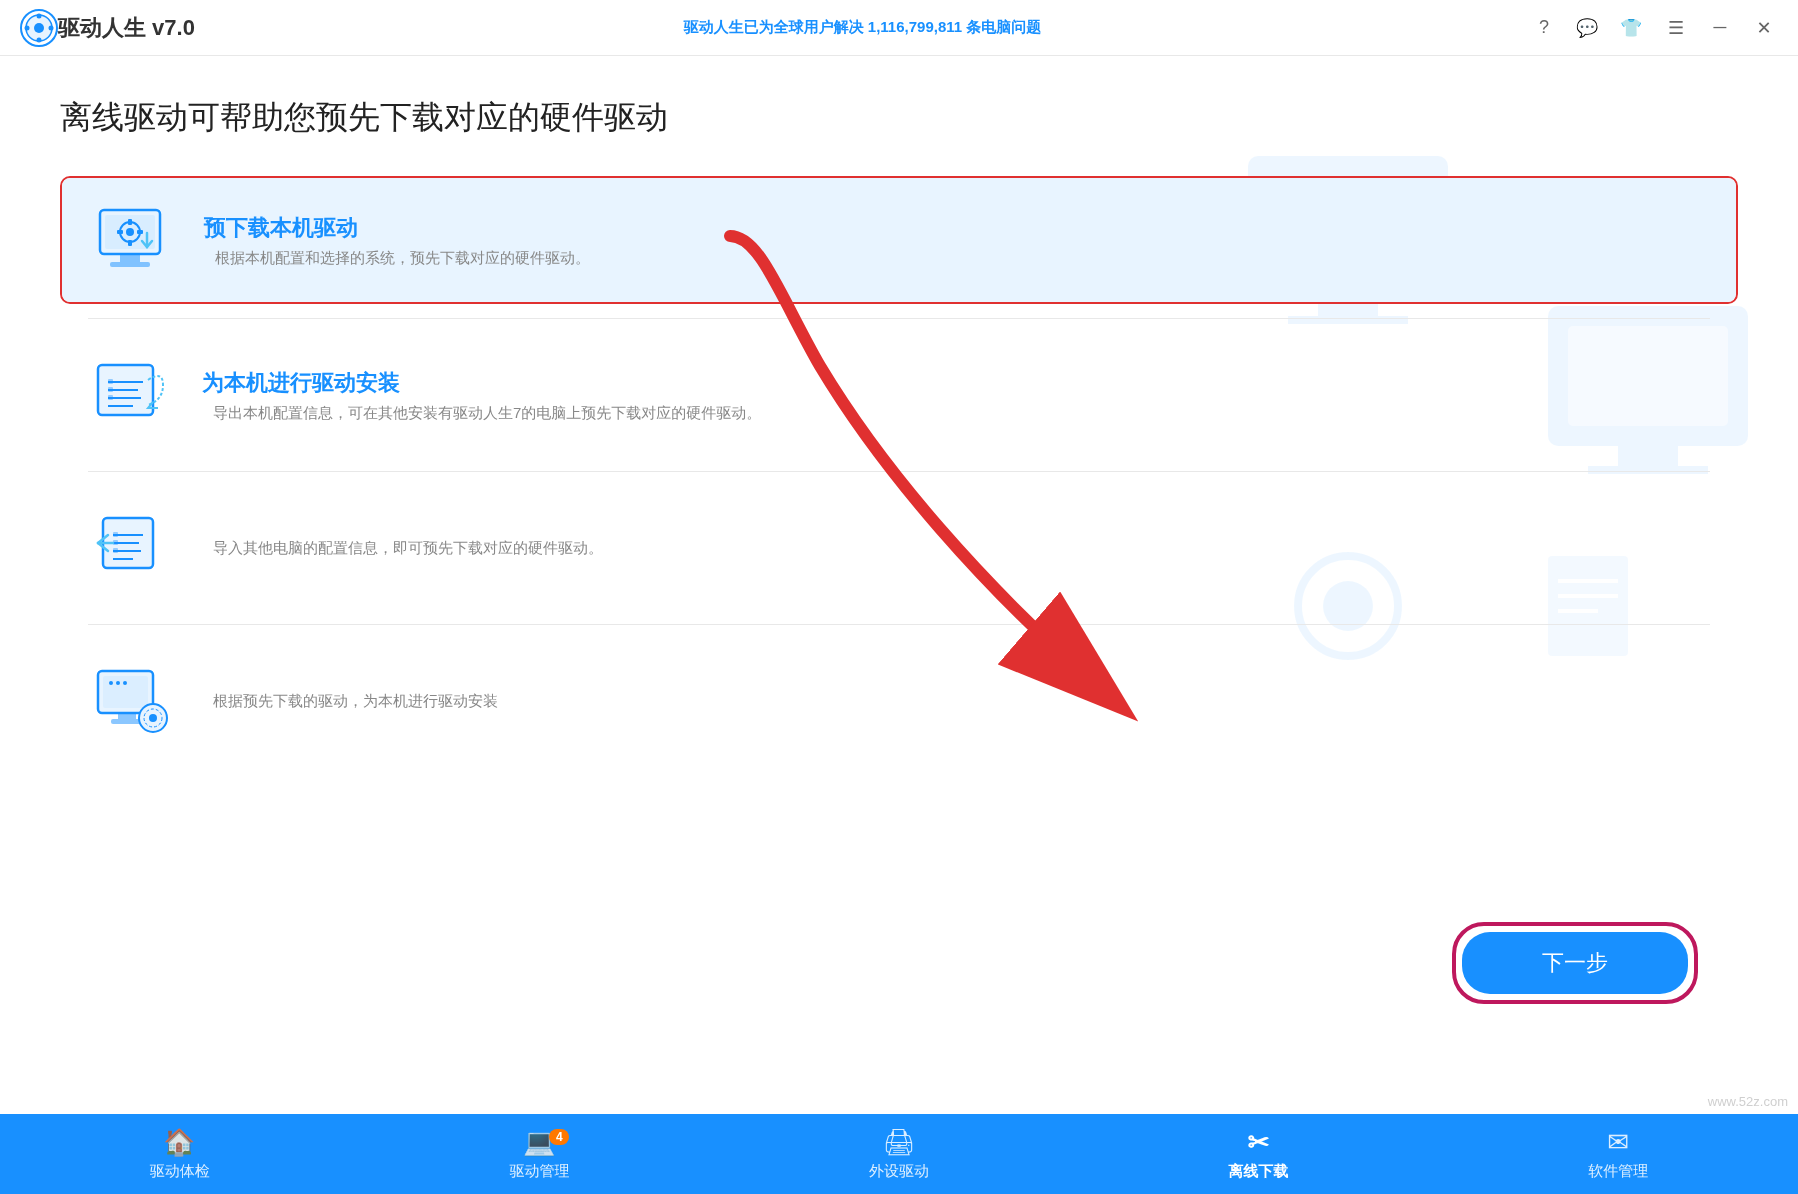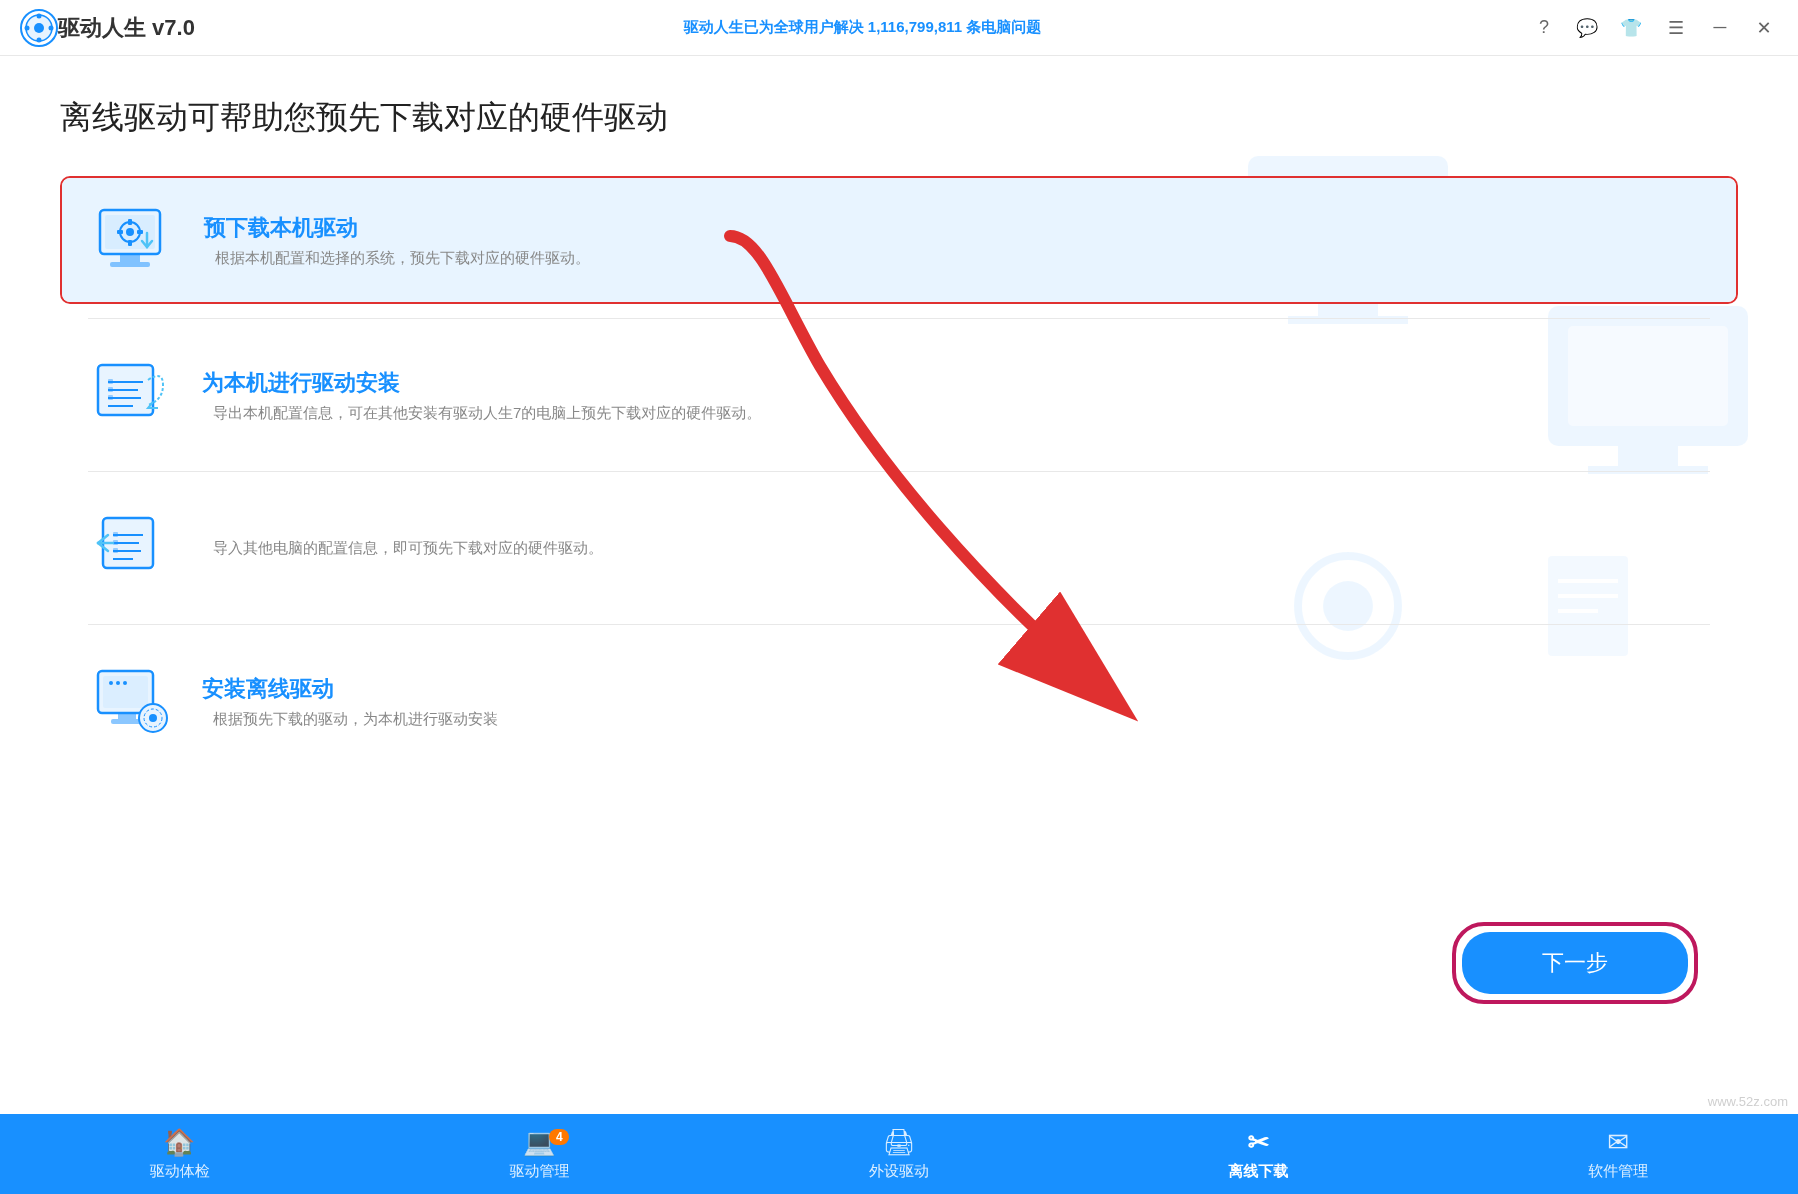--- a/index.html
+++ b/index.html
@@ -370,21 +370,20 @@
           <circle cx="18" cy="17" r="2" fill="#1890ff"></circle>
           <circle cx="25" cy="17" r="2" fill="#1890ff"></circle>
           <circle cx="32" cy="17" r="2" fill="#1890ff"></circle>
 
           <circle cx="60" cy="52" r="14" stroke="#1890ff" stroke-width="2" fill="#e8f4ff"></circle>
           <circle cx="60" cy="52" r="4" fill="#1890ff"></circle>
           <circle cx="60" cy="52" r="9" stroke="#1890ff" stroke-width="1" fill="none" stroke-dasharray="3 2"></circle>
         </svg>
       </div>
       <div class="option-text">
-        <div class="option-title">安装离线驱动</div>
         <div class="option-desc">根据预先下载的驱动，为本机进行驱动安装</div>
       </div>
     </div>
 
   </div>
 
   <svg class="red-arrow" width="500" height="520" viewBox="0 0 500 520">
     <defs>
       <marker id="arrowhead" markerWidth="12" markerHeight="8" refX="10" refY="4" orient="auto">
         <polygon points="0 0, 12 4, 0 8" fill="#e03030"></polygon>

